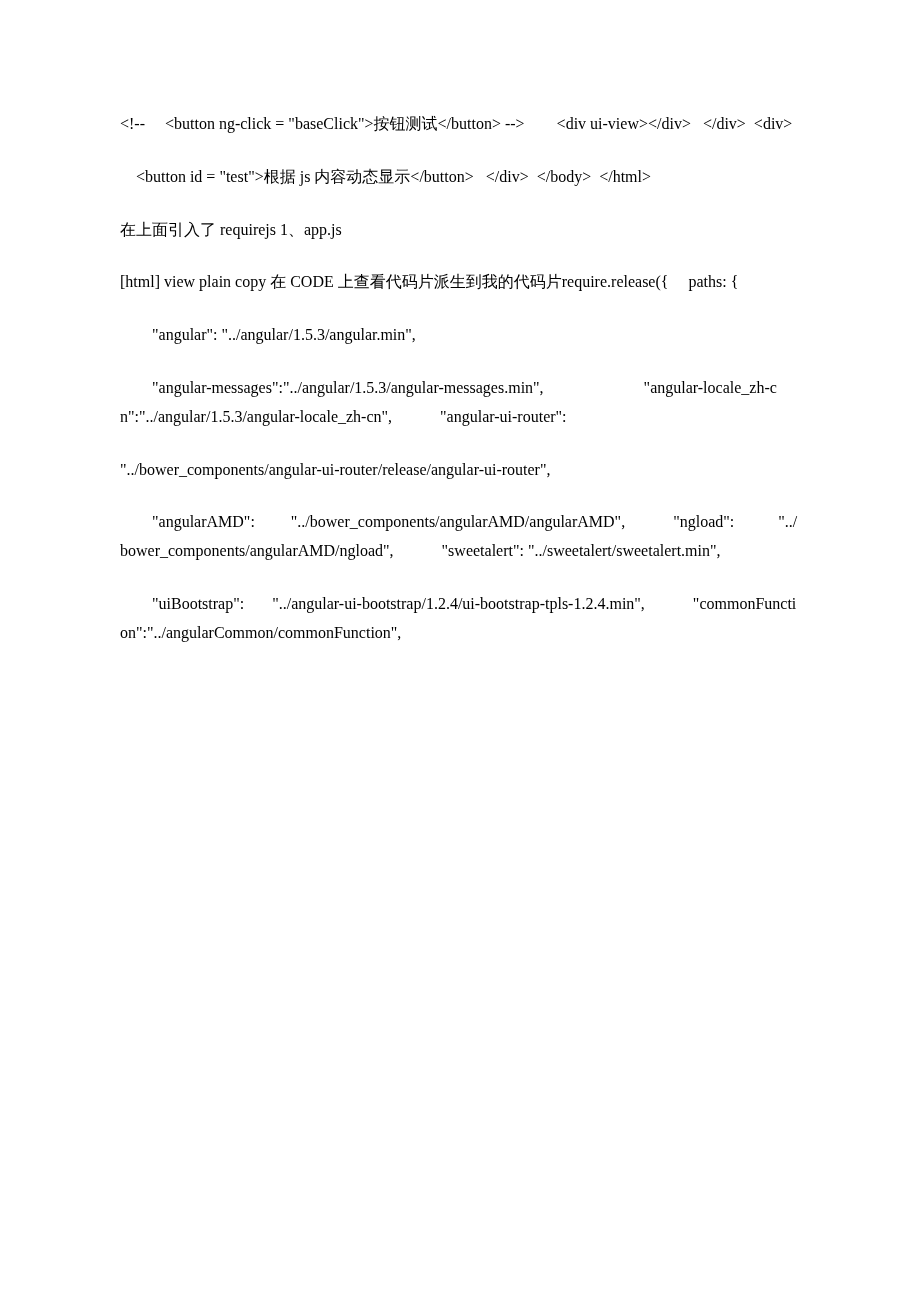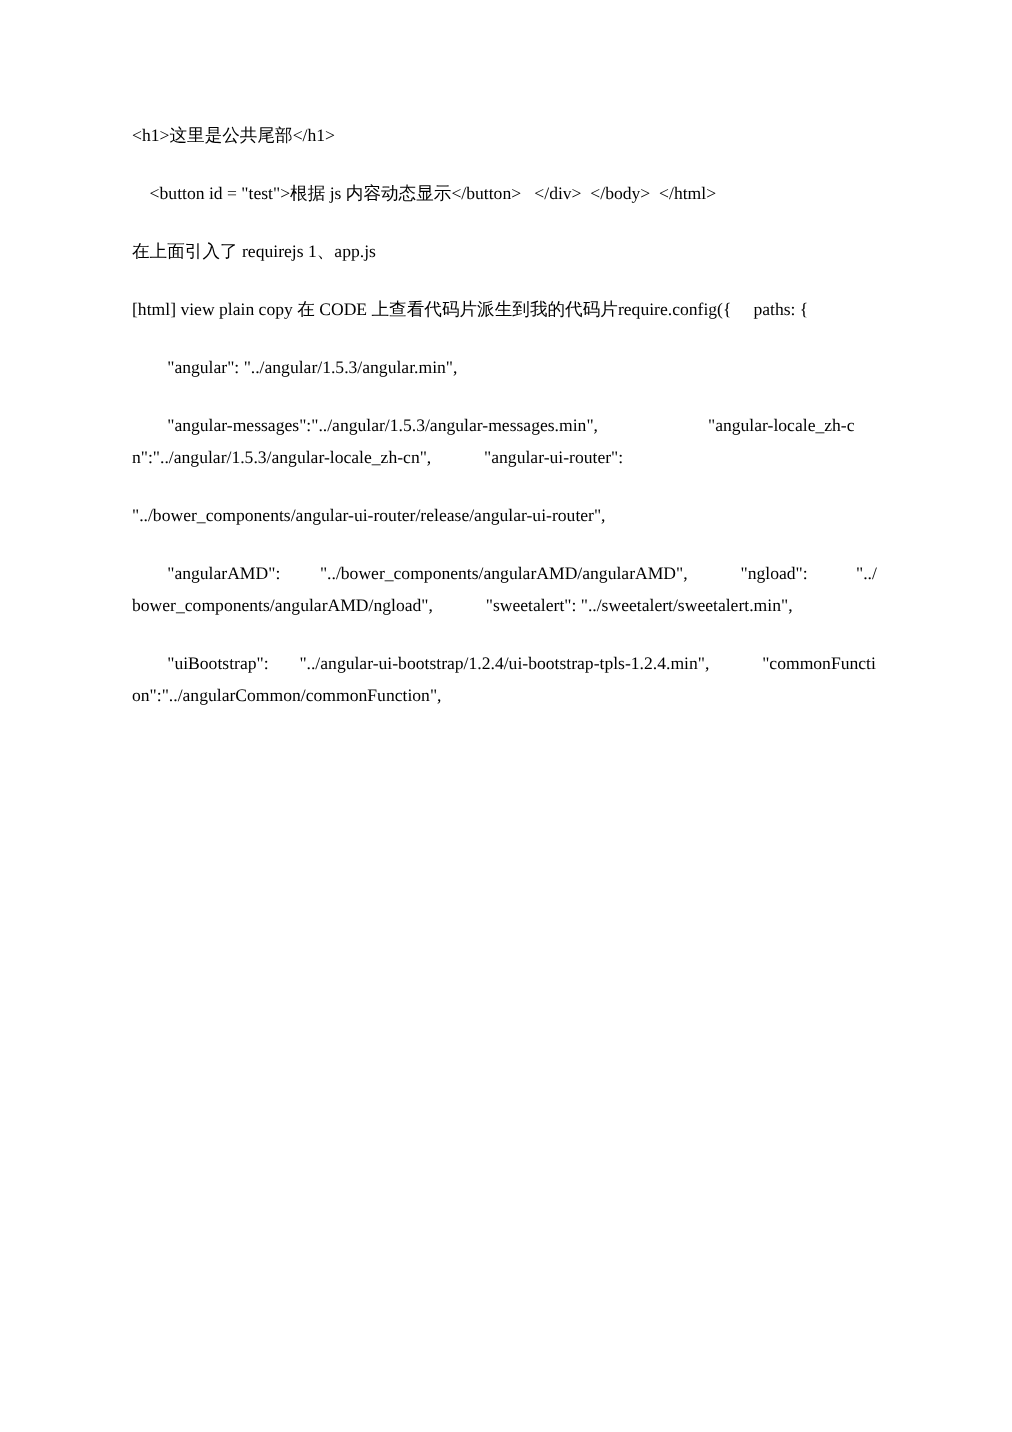--- a/index.html
+++ b/index.html
@@ -18,22 +18,22 @@
   .para {
     margin: 0 0 24px 0;
     word-break: break-all;
     white-space: pre-wrap;
   }
 </style>
 </head>
 <body>
 
 <div class="page">
-  <p class="para">&lt;h1&gt;这里是公共尾部&lt;/h1&gt;</p>
+  <p class="para">&lt;!--     &lt;button ng-click = "baseClick"&gt;按钮测试&lt;/button&gt; --&gt;        &lt;div ui-view&gt;&lt;/div&gt;   &lt;/div&gt;  &lt;div&gt;</p>
   <p class="para">    &lt;button id = "test"&gt;根据 js 内容动态显示&lt;/button&gt;   &lt;/div&gt;  &lt;/body&gt;  &lt;/html&gt;</p>
   <p class="para">在上面引入了 requirejs 1、app.js</p>
-  <p class="para">[html] view plain copy 在 CODE 上查看代码片派生到我的代码片require.config({     paths: {</p>
+  <p class="para">[html] view plain copy 在 CODE 上查看代码片派生到我的代码片require.release({     paths: {</p>
   <p class="para">        "angular": "../angular/1.5.3/angular.min",</p>
   <p class="para">        "angular-messages":"../angular/1.5.3/angular-messages.min",                         "angular-locale_zh-cn":"../angular/1.5.3/angular-locale_zh-cn",            "angular-ui-router":</p>
   <p class="para">"../bower_components/angular-ui-router/release/angular-ui-router",</p>
   <p class="para">        "angularAMD":         "../bower_components/angularAMD/angularAMD",            "ngload":           "../bower_components/angularAMD/ngload",            "sweetalert": "../sweetalert/sweetalert.min",</p>
   <p class="para">        "uiBootstrap":       "../angular-ui-bootstrap/1.2.4/ui-bootstrap-tpls-1.2.4.min",            "commonFunction":"../angularCommon/commonFunction",</p>
 </div>
 
 </body></html>

